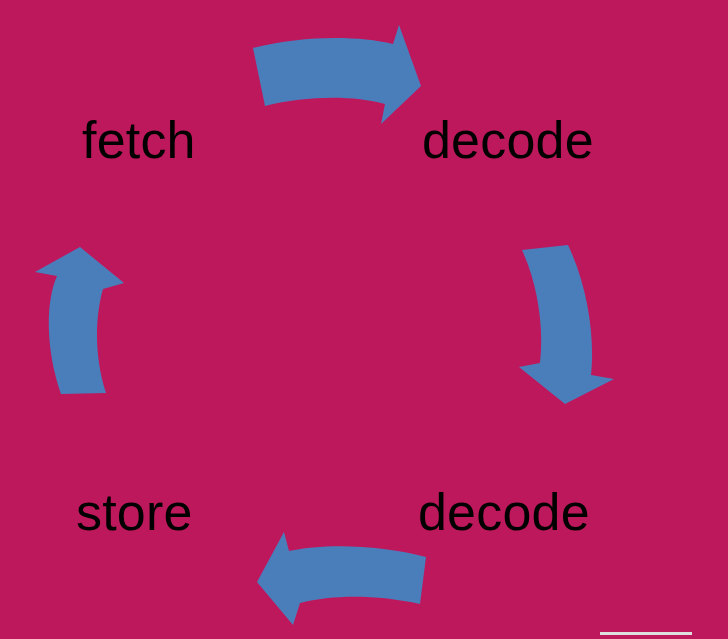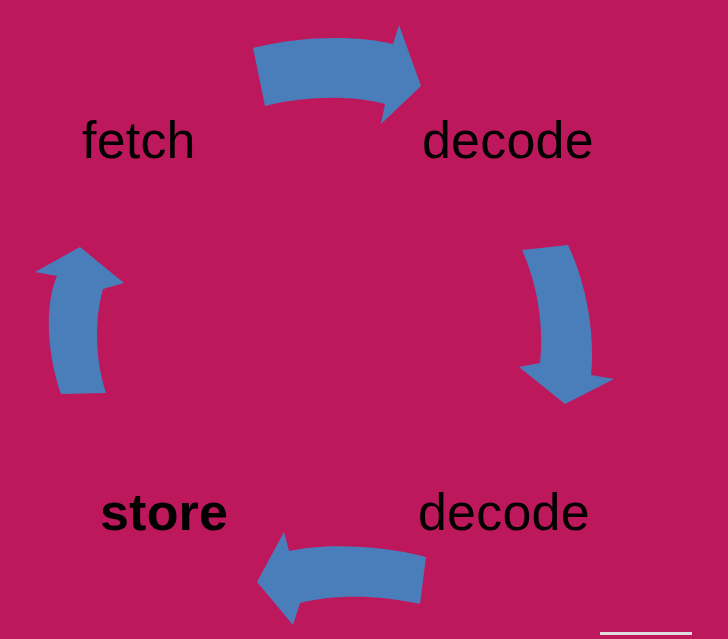--- a/index.html
+++ b/index.html
@@ -38,23 +38,22 @@
   }
   #label-fetch {
     left: 82px;
     top: 114px;
   }
   #label-decode {
     left: 422px;
     top: 114px;
   }
   #label-store {
-    left: 100px;
+    left: 76px;
     top: 486px;
-    font-weight: bold;
   }
   #label-execute {
     left: 418px;
     top: 486px;
   }
   #bottom-rule {
     position: absolute;
     left: 600px;
     top: 632px;
     width: 92px;

